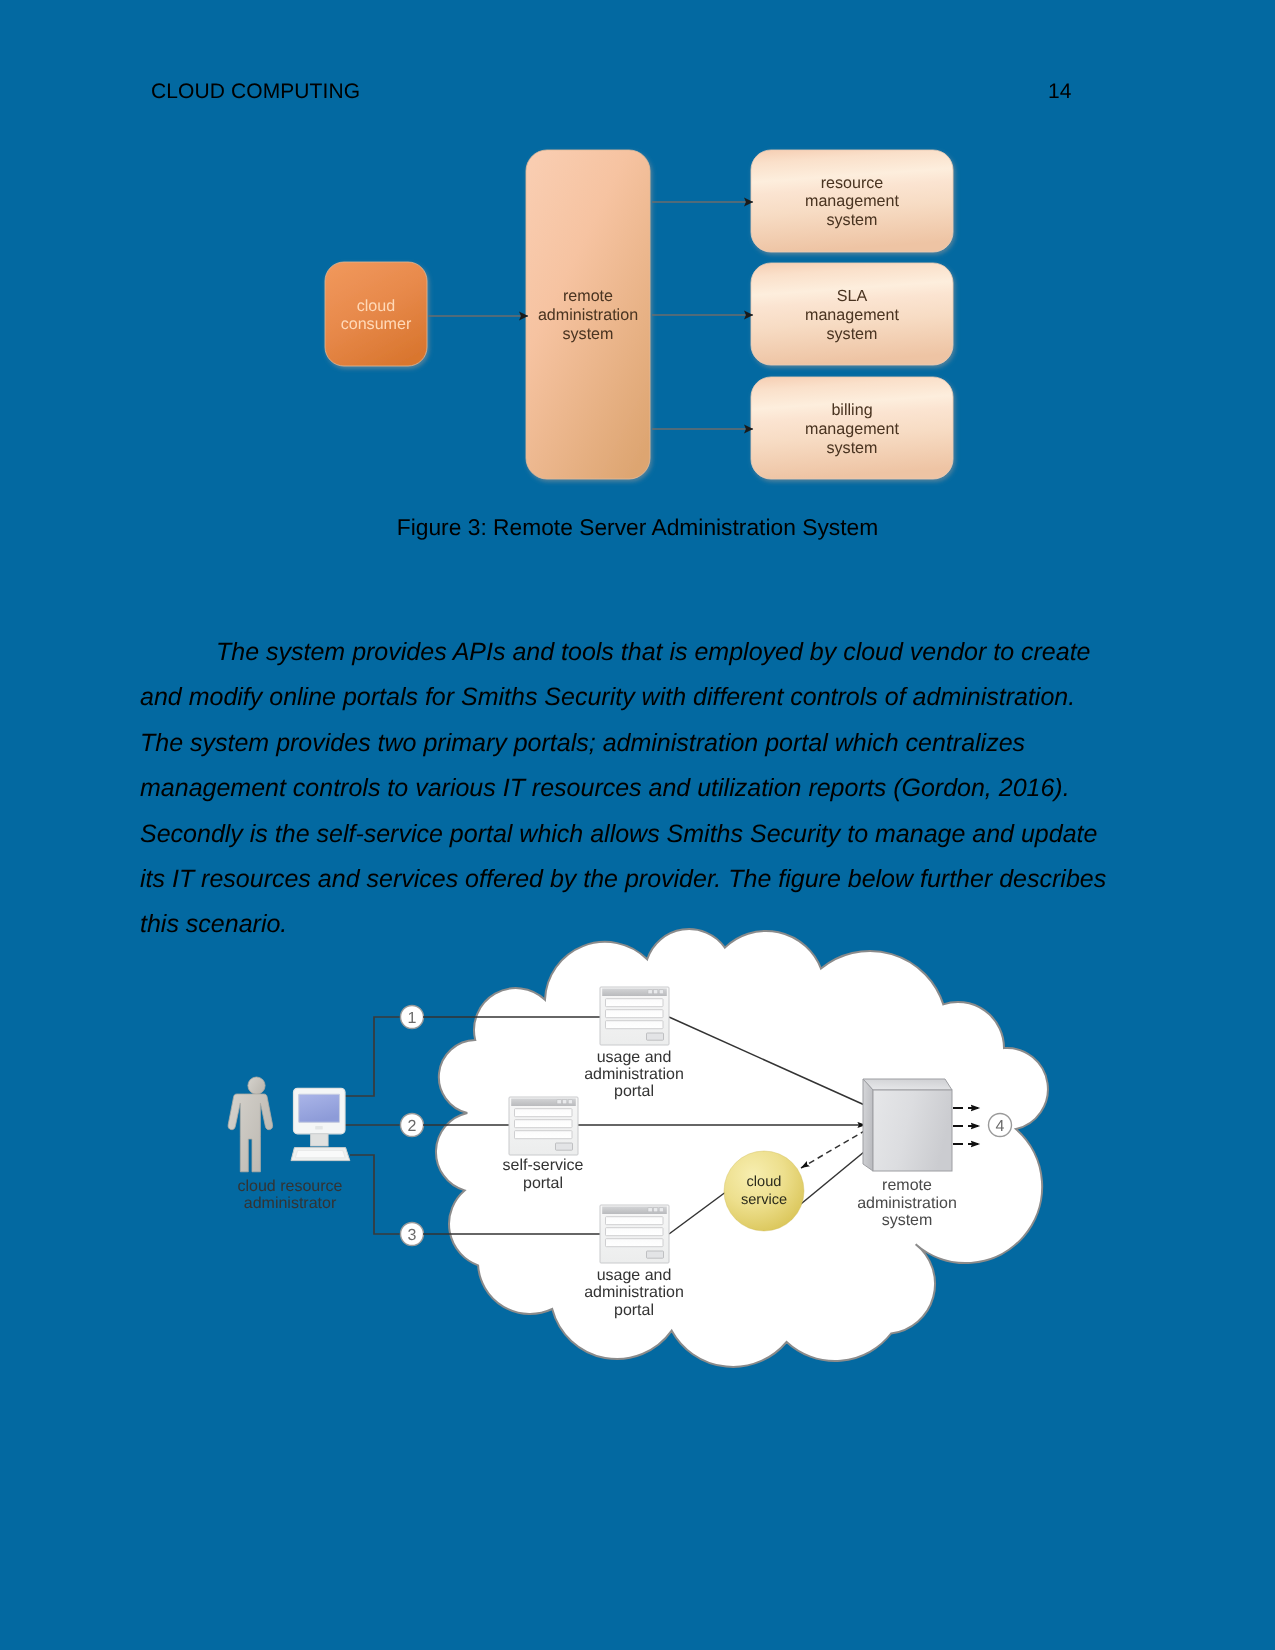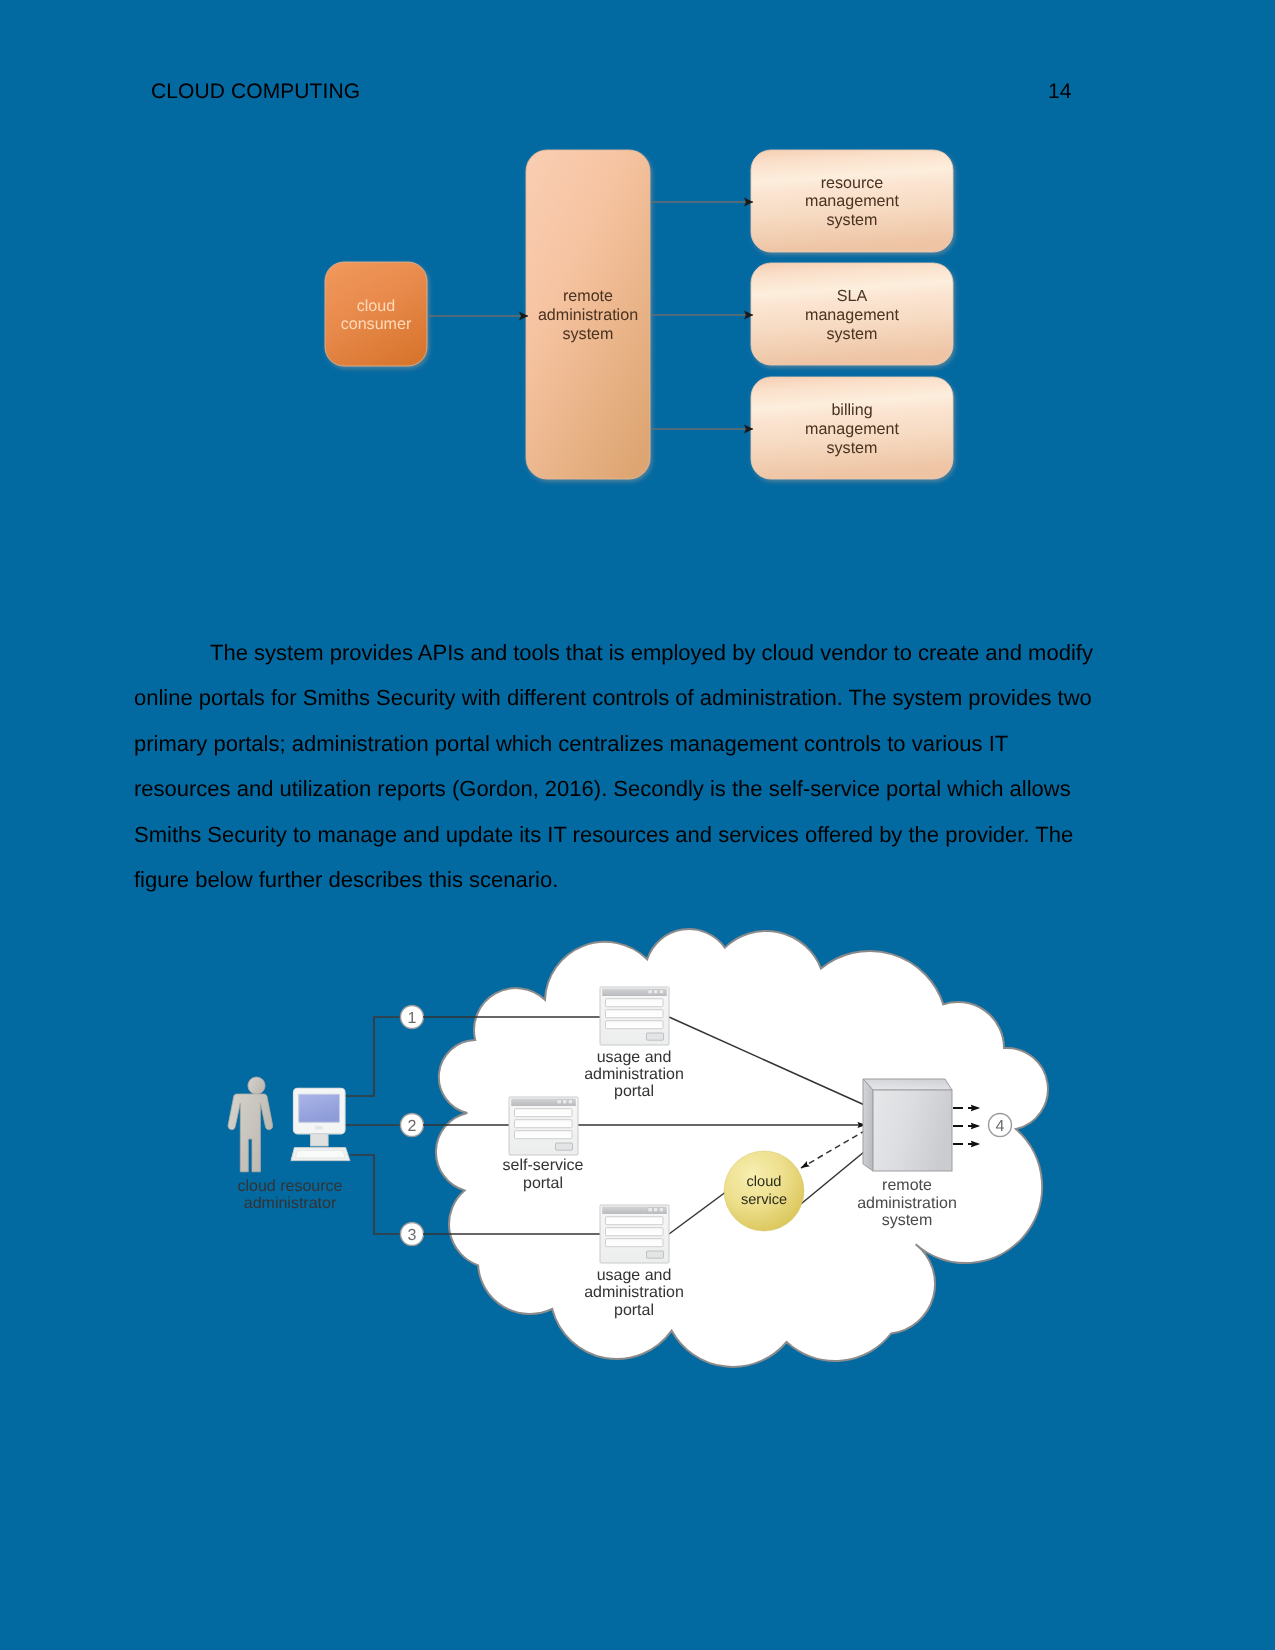--- a/index.html
+++ b/index.html
@@ -3,21 +3,21 @@
 <meta charset="utf-8">
 <style>
   html,body{margin:0;padding:0;}
   body{width:1275px;height:1650px;background:#ffffff;
        font-family:"Liberation Sans",sans-serif;color:#000;
        -webkit-font-smoothing:antialiased;text-rendering:geometricPrecision;}
   .page{position:relative;width:1275px;height:1650px;overflow:hidden;background:#0369a1;opacity:0.999;}
   .hdr{position:absolute;top:81px;left:151px;font-size:21px;line-height:1;letter-spacing:0.1px;}
   .pgnum{position:absolute;top:81px;left:1048px;font-size:21px;line-height:1;}
   .caption{position:absolute;left:0;width:1275px;text-align:center;font-size:22.8px;line-height:1;}
-  .para{position:absolute;left:134px;width:972px;font-size:22px;line-height:45.4px;text-align:left;text-indent:76px;}
+  .para{position:absolute;left:140px;width:972px;font-size:25px;line-height:45.4px;text-align:left;text-indent:76px;font-style:italic;}
   svg{display:block;shape-rendering:geometricPrecision;}
   svg text{paint-order:stroke;}
   .f1{position:absolute;left:0;top:0;}
   .f2{position:absolute;left:0;top:0;}
 </style>
 </head>
 <body>
 
 <div class="page">
 
@@ -86,20 +86,21 @@
       <text x="852" y="453" text-anchor="middle" font-family="'Liberation Sans',sans-serif" font-size="16.1" fill="#4a3421">system</text>
     </g>
 
     <g stroke="#6c6c6c" stroke-width="1.6" fill="none">
       <line x1="428" y1="316" x2="528" y2="316" marker-end="url(#arrH)"></line>
       <line x1="652" y1="202" x2="753" y2="202" marker-end="url(#arrH)"></line>
       <line x1="652" y1="315" x2="753" y2="315" marker-end="url(#arrH)"></line>
       <line x1="652" y1="429" x2="753" y2="429" marker-end="url(#arrH)"></line>
     </g>
   </svg>
+  <div class="caption" style="top:516px">Figure 3: Remote Server Administration System</div>
 
   <div class="para" style="top:630px">The system provides APIs and tools that is employed by cloud vendor to create and modify online portals for Smiths Security with different controls of administration. The system provides two primary portals; administration portal which centralizes management controls to various IT resources and utilization reports (Gordon, 2016). Secondly is the self-service portal which allows Smiths Security to manage and update its IT resources and services offered by the provider. The figure below further describes this scenario.</div>
 
   <svg class="f2" width="1275" height="1650" viewBox="0 0 1275 1650" aria-hidden="true">
     <defs>
       <linearGradient id="gWinBody" x1="0" y1="0" x2="0" y2="1">
         <stop offset="0" stop-color="#f7f7f7"></stop>
           <stop offset="1" stop-color="#eceded"></stop>
       </linearGradient>
       <linearGradient id="gWinBar" x1="0" y1="0" x2="0" y2="1">

